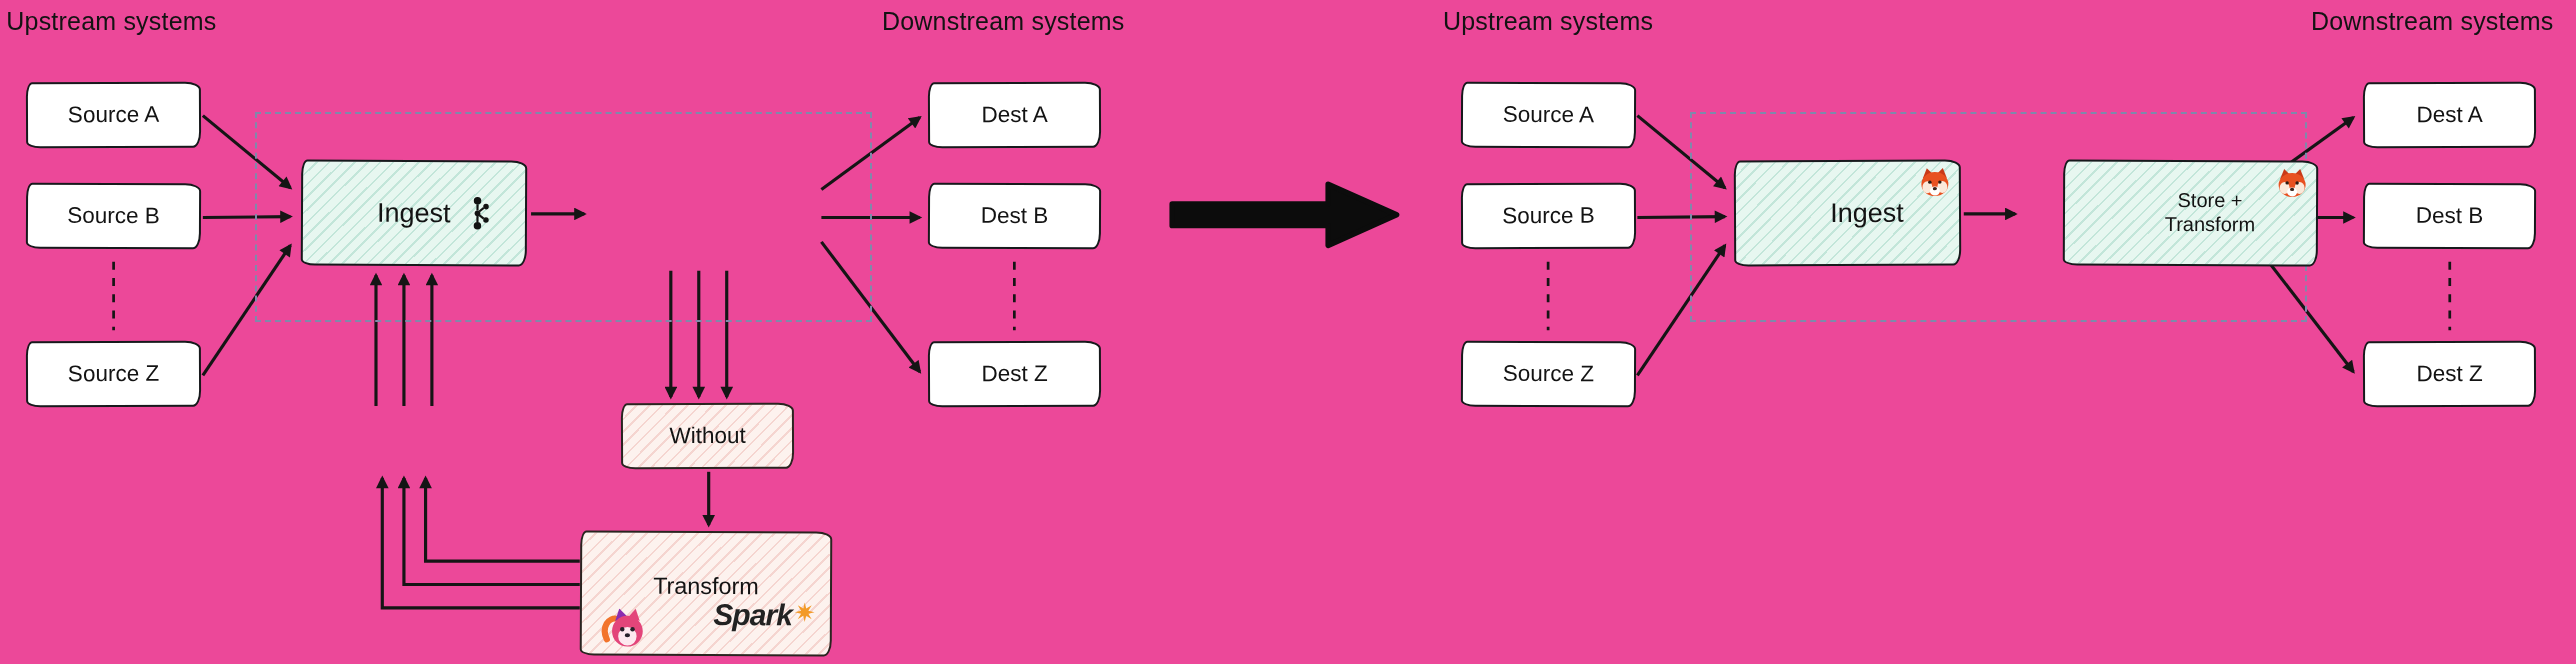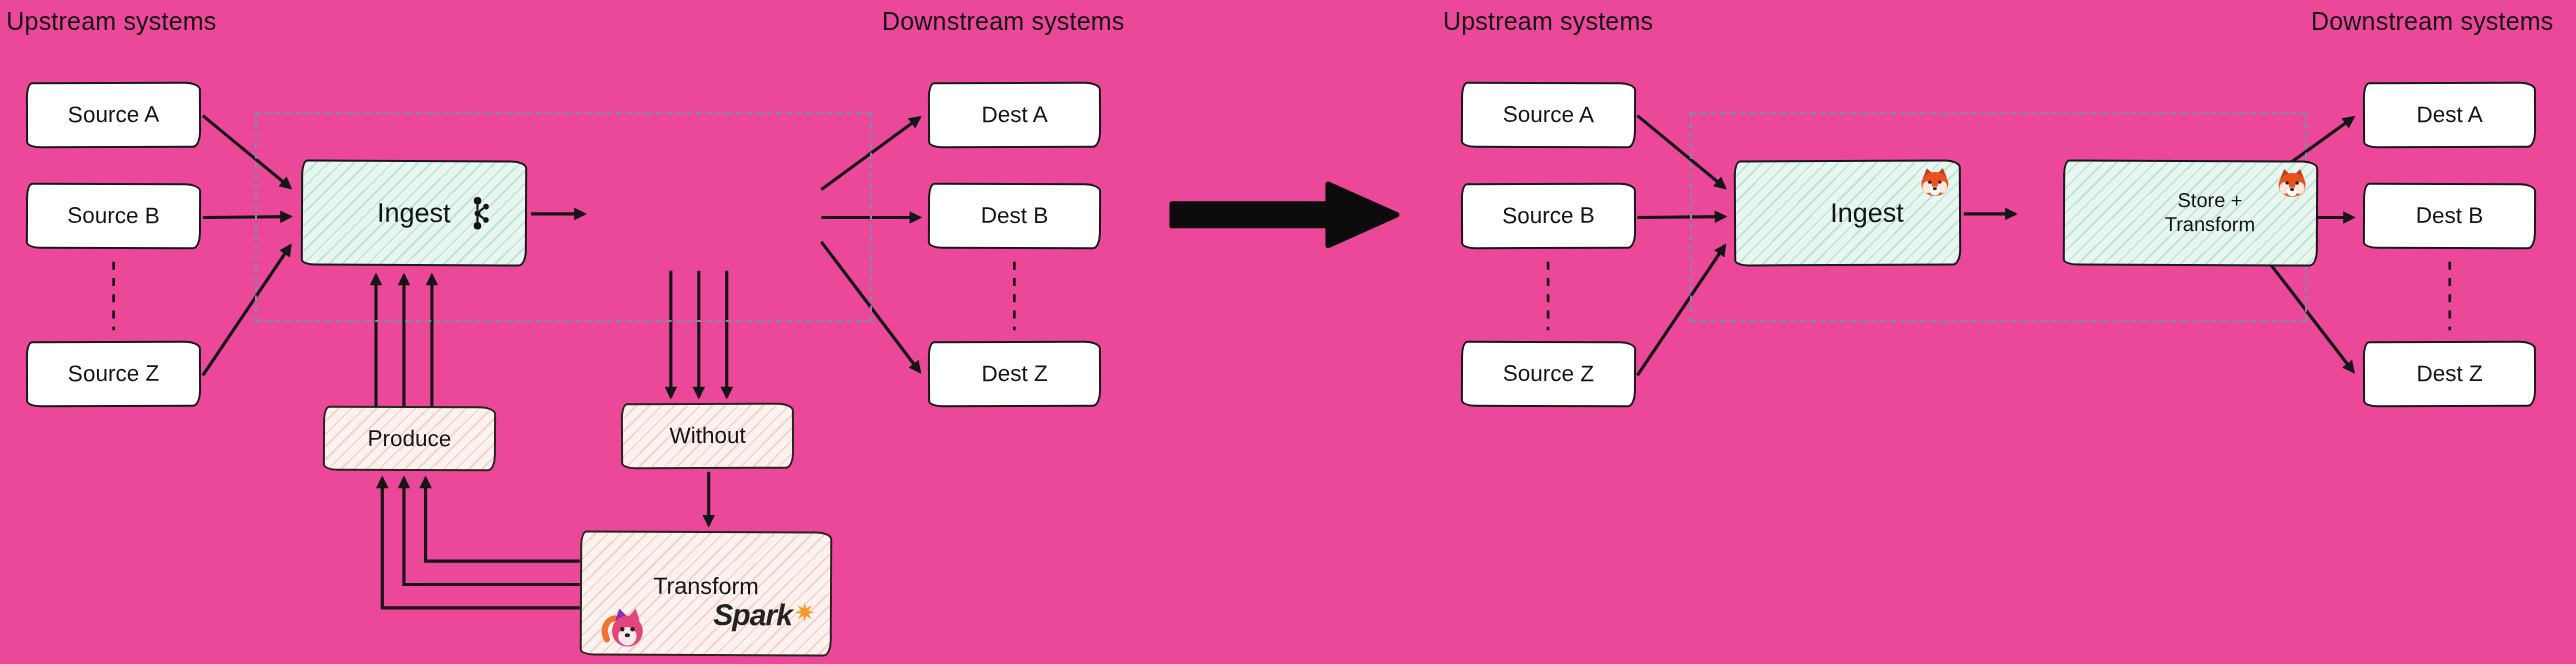--- a/index.html
+++ b/index.html
@@ -128,21 +128,20 @@
       <circle cx="23.5" cy="12.5" r="3.1" fill="#131313"></circle>
       <circle cx="23.5" cy="27.5" r="3.1" fill="#131313"></circle>
     </svg>
   </div>
 
 
   <div class="box r1" style="left:928px; top:82px; width:173px; height:66px;">Dest A</div>
   <div class="box r2" style="left:928px; top:183px; width:173px; height:66px;">Dest B</div>
   <div class="box r1" style="left:928px; top:341px; width:173px; height:66px;">Dest Z</div>
 
-  <div class="box pink r2" style="left:323px; top:406px; width:173px; height:65px;">Produce</div>
   <div class="box pink r1" style="left:621px; top:403px; width:173px; height:66px;">Without</div>
 
   <div class="box pink r2" style="left:580px; top:531px; width:252px; height:125px;">
     <span class="transform-label">Transform</span>
     <svg class="flink" width="49" height="41" viewBox="0 0 46 40">
       <path d="M6,30 C0,18 8,8 16,10" stroke="#f2742c" stroke-width="6" fill="none" stroke-linecap="round"></path>
       <path d="M14,12 L18,0 L26,8 z" fill="#8a2db0"></path>
       <path d="M38,12 L34,0 L27,8 z" fill="#e3457a"></path>
       <circle cx="26" cy="22" r="15" fill="#e3457a"></circle>
       <circle cx="26" cy="27" r="9" fill="#fde8ef"></circle>

